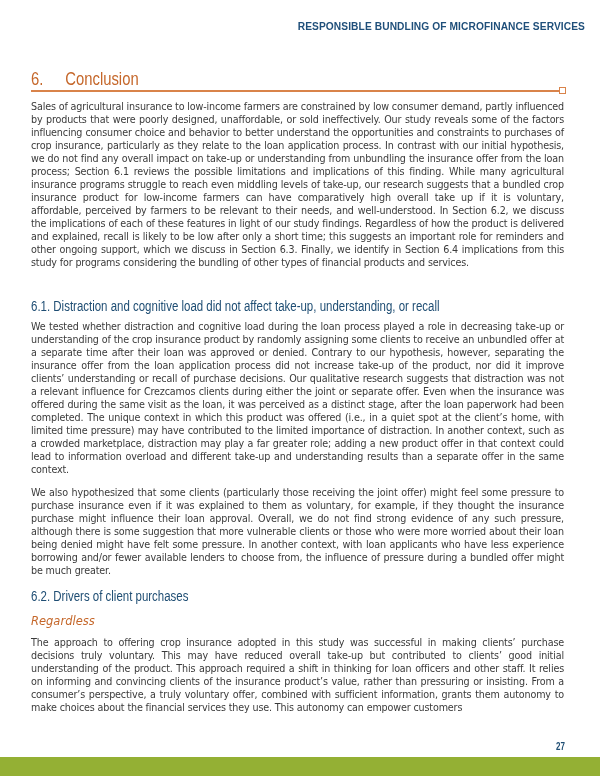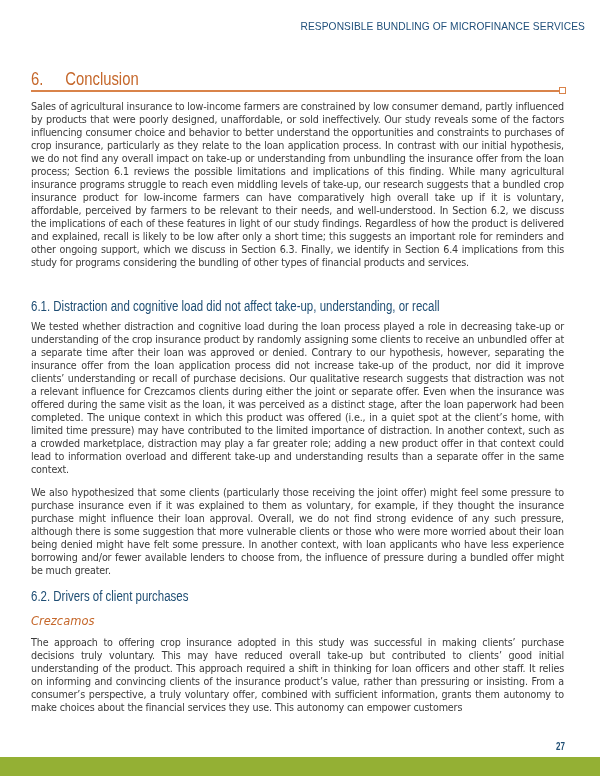--- a/index.html
+++ b/index.html
@@ -5,21 +5,21 @@
   html, body { margin: 0; padding: 0; }
   body {
     width: 600px; height: 776px; position: relative; overflow: hidden;
     background: #ffffff;
     font-family: "DejaVu Sans", sans-serif;
     color: #3a3a3a;
   }
   .running-header {
     position: absolute; right: 15px; top: 21px;
     font-family: "Liberation Sans", sans-serif;
-    font-weight: normal; font-size: 10.2px; letter-spacing: 0.1px;
+    font-weight: bold; font-size: 10.2px; letter-spacing: 0.1px;
     color: #1f4f7a;
   }
   .h1 {
     position: absolute; left: 31px; top: 68px;
     font-family: "Liberation Sans", sans-serif;
     font-size: 19px; color: #c5672a;
     transform: scaleX(0.78); transform-origin: left top;
     white-space: nowrap;
   }
   .h1 .num { display: inline-block; width: 44px; }
@@ -74,18 +74,18 @@
 <div class="para" style="top:100px;">Sales of agricultural insurance to low-income farmers are constrained by low consumer demand, partly influenced by products that were poorly designed, unaffordable, or sold ineffectively. Our study reveals some of the factors influencing consumer choice and behavior to better understand the opportunities and constraints to purchases of crop insurance, particularly as they relate to the loan application process. In contrast with our initial hypothesis, we do not find any overall impact on take-up or understanding from unbundling the insurance offer from the loan process; Section 6.1 reviews the possible limitations and implications of this finding. While many agricultural insurance programs struggle to reach even middling levels of take-up, our research suggests that a bundled crop insurance product for low-income farmers can have comparatively high overall take up if it is voluntary, affordable, perceived by farmers to be relevant to their needs, and well-understood. In Section 6.2, we discuss the implications of each of these features in light of our study findings. Regardless of how the product is delivered and explained, recall is likely to be low after only a short time; this suggests an important role for reminders and other ongoing support, which we discuss in Section 6.3. Finally, we identify in Section 6.4 implications from this study for programs considering the bundling of other types of financial products and services.</div>
 
 <div class="h2" style="top:297px;">6.1. Distraction and cognitive load did not affect take-up, understanding, or recall</div>
 
 <div class="para" style="top:320px;">We tested whether distraction and cognitive load during the loan process played a role in decreasing take-up or understanding of the crop insurance product by randomly assigning some clients to receive an unbundled offer at a separate time after their loan was approved or denied. Contrary to our hypothesis, however, separating the insurance offer from the loan application process did not increase take-up of the product, nor did it improve clients’ understanding or recall of purchase decisions. Our qualitative research suggests that distraction was not a relevant influence for Crezcamos clients during either the joint or separate offer. Even when the insurance was offered during the same visit as the loan, it was perceived as a distinct stage, after the loan paperwork had been completed. The unique context in which this product was offered (i.e., in a quiet spot at the client’s home, with limited time pressure) may have contributed to the limited importance of distraction. In another context, such as a crowded marketplace, distraction may play a far greater role; adding a new product offer in that context could lead to information overload and different take-up and understanding results than a separate offer in the same context.</div>
 
 <div class="para" style="top:486px;">We also hypothesized that some clients (particularly those receiving the joint offer) might feel some pressure to purchase insurance even if it was explained to them as voluntary, for example, if they thought the insurance purchase might influence their loan approval. Overall, we do not find strong evidence of any such pressure, although there is some suggestion that more vulnerable clients or those who were more worried about their loan being denied might have felt some pressure. In another context, with loan applicants who have less experience borrowing and/or fewer available lenders to choose from, the influence of pressure during a bundled offer might be much greater.</div>
 
 <div class="h2" style="top:587px;">6.2. Drivers of client purchases</div>
 
-<div class="h3" style="top:614px;">Crezcamos</div>
+<div class="h3" style="top:614px;">Regardless</div>
 
 <div class="para" style="top:636px;">The approach to offering crop insurance adopted in this study was successful in making clients’ purchase decisions truly voluntary. This may have reduced overall take-up but contributed to clients’ good initial understanding of the product. This approach required a shift in thinking for loan officers and other staff. It relies on informing and convincing clients of the insurance product’s value, rather than pressuring or insisting. From a consumer’s perspective, a truly voluntary offer, combined with sufficient information, grants them autonomy to make choices about the financial services they use. This autonomy can empower customers</div>
 
 <div class="page-number">27</div>
 <div class="footer-bar"></div>
 
 </body></html>

